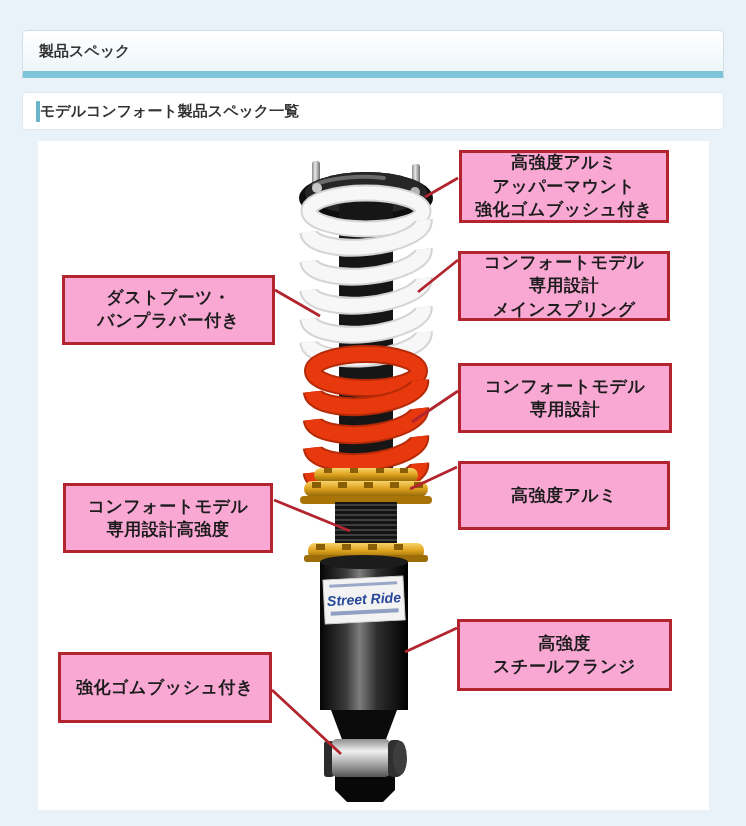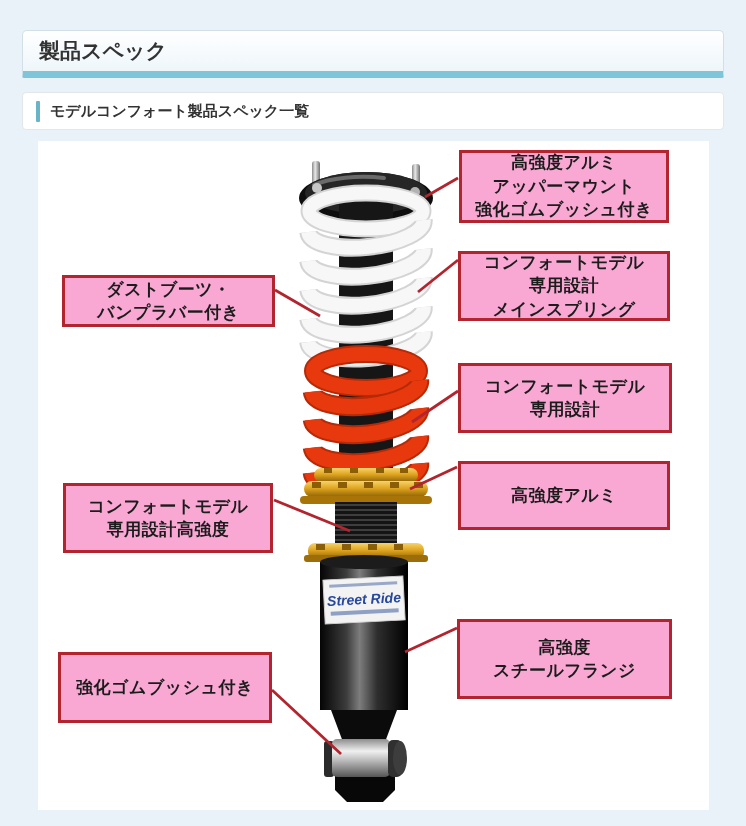--- a/index.html
+++ b/index.html
@@ -13,46 +13,46 @@
     background:var(--page_bg);
     font-family:"Liberation Sans","DejaVu Sans",sans-serif;
     color:var(--text_color);
   }
   .header1{
     position:absolute;left:22px;top:30px;width:702px;height:48px;
     background:linear-gradient(#ffffff,#eef6fa);
     border:1px solid #d3dfe6;border-bottom:7px solid var(--accent_cyan);
     border-radius:5px 5px 2px 2px;
     display:flex;align-items:center;padding-left:16px;
-    font-size:21px;font-weight:bold;color:var(--heading_color);
+    font-size:15px;font-weight:bold;color:var(--heading_color);
   }
   .header2{
     position:absolute;left:22px;top:92px;width:702px;height:38px;
     background:var(--panel_bg);border:1px solid #e0e8ee;border-radius:4px;
-    display:flex;align-items:center;padding-left:13px;gap:10px;
+    display:flex;align-items:center;padding-left:13px;
     font-size:15px;font-weight:600;color:var(--heading_color);
   }
   .accent-bar{width:4px;height:21px;background:var(--accent_teal);border-radius:1px;flex:0 0 auto;}
   .content{
     position:absolute;left:38px;top:141px;width:671px;height:669px;
     background:var(--panel_bg);
   }
   .content svg{position:absolute;left:0;top:0;}
   .callout{
     position:absolute;border:3px solid var(--callout_border);background:#f9a8d4;
     display:flex;flex-direction:column;justify-content:center;align-items:center;
     font-size:17px;font-weight:bold;line-height:1.38;letter-spacing:0.5px;
     text-align:center;color:var(--text_color);z-index:2;
   }
   .c-r1{left:421px;top:9px;width:210px;height:73px;}
   .c-r2{left:420px;top:110px;width:212px;height:70px;}
   .c-r3{left:420px;top:222px;width:214px;height:70px;}
   .c-r4{left:420px;top:320px;width:212px;height:69px;}
-  .c-r5{left:419px;top:478px;width:215px;height:80px;}
-  .c-l1{left:24px;top:134px;width:213px;height:52px;}
+  .c-r5{left:419px;top:478px;width:215px;height:72px;}
+  .c-l1{left:24px;top:134px;width:213px;height:70px;font-family:Liberation Mono, monospace;}
   .c-l2{left:25px;top:342px;width:210px;height:70px;}
   .c-l3{left:20px;top:511px;width:214px;height:71px;}
   .leader{stroke:var(--leader_line);stroke-width:2.8;}
   .spring-white-edge{fill:none;stroke:#d4d4d4;}
   .spring-white{fill:none;stroke:#f7f7f7;}
   .spring-red-edge{fill:none;stroke:var(--spring_red_dark);}
   .spring-red{fill:none;stroke:var(--spring_red);}
   .brand-text{font:italic bold 14px "Liberation Sans",sans-serif;fill:var(--brand_blue);text-anchor:middle;}
 </style>
 </head>

